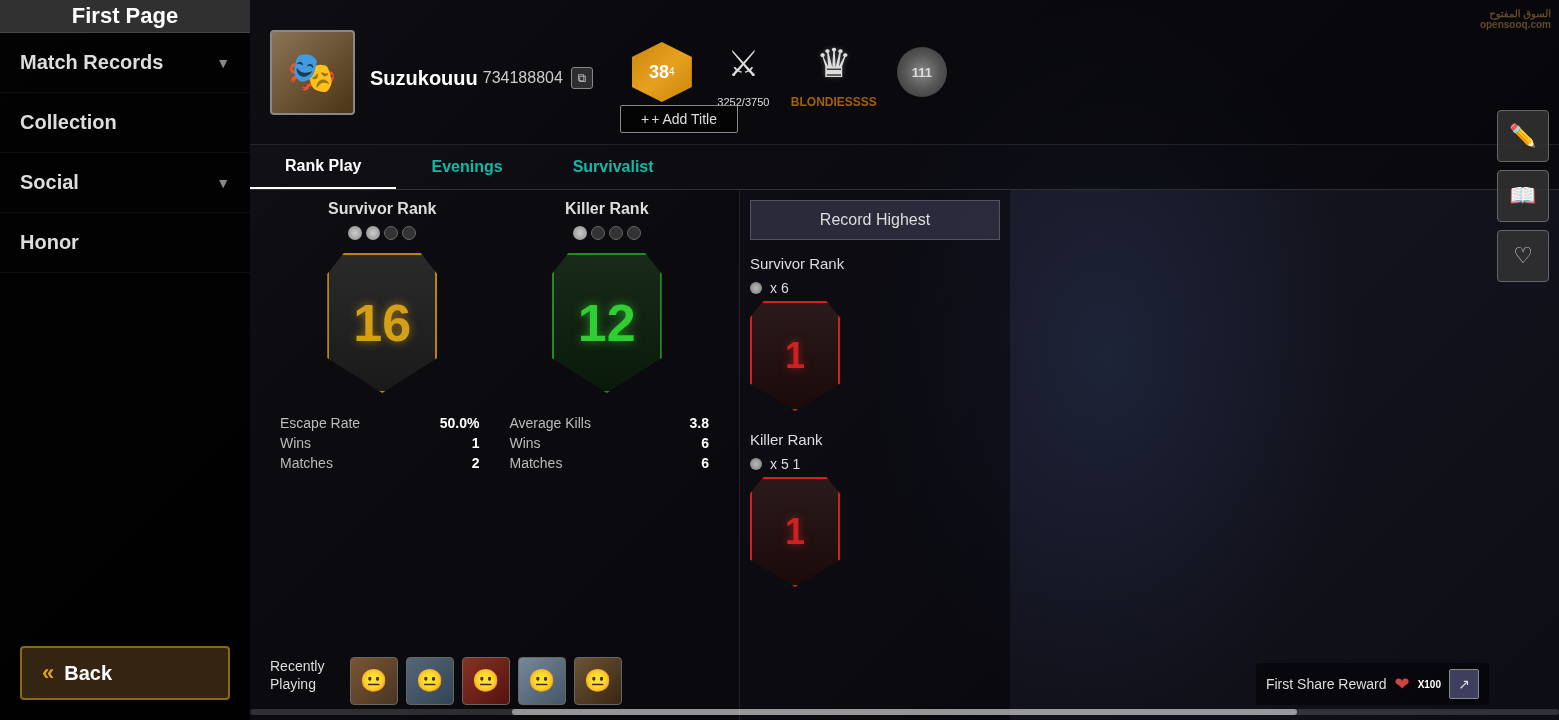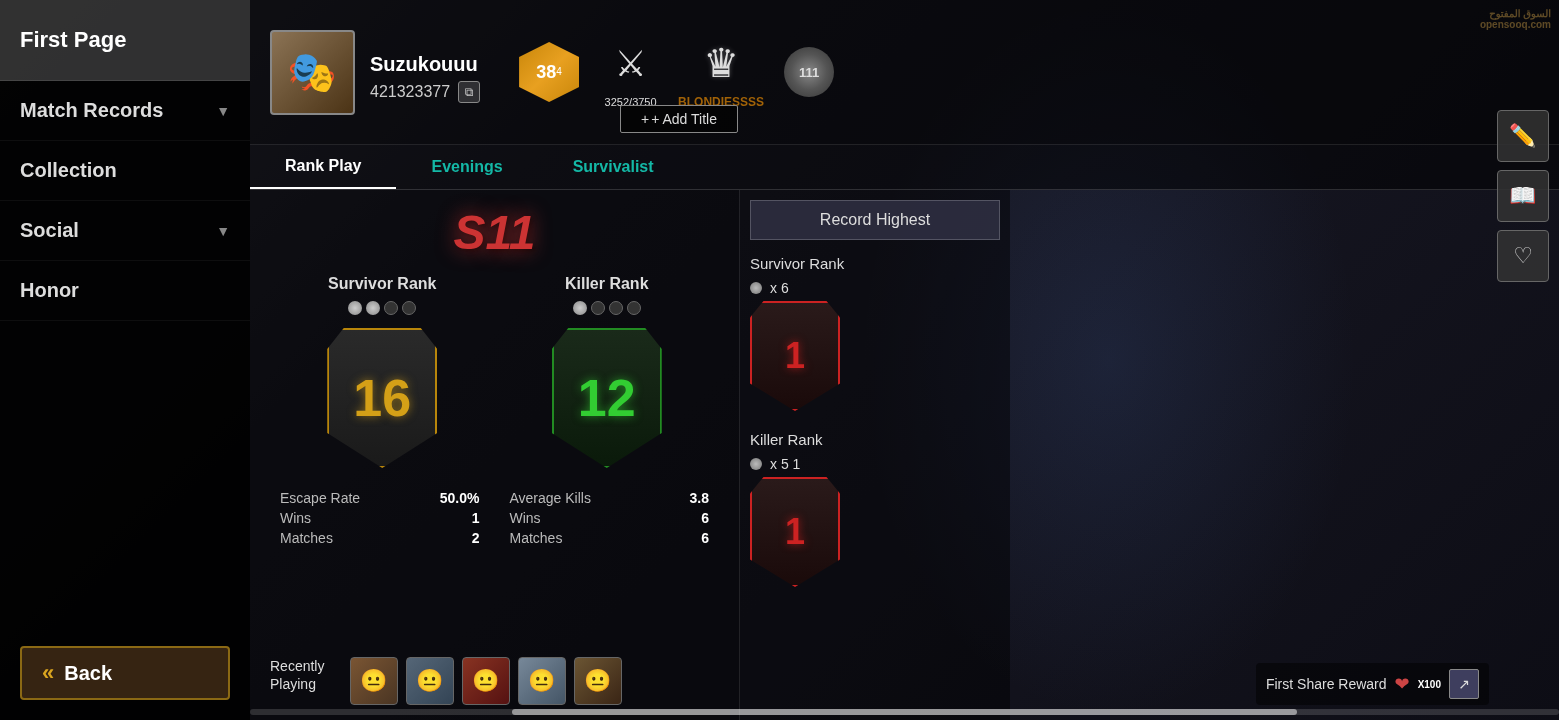--- a/index.html
+++ b/index.html
@@ -59,21 +59,20 @@
       overflow: hidden;
       flex-shrink: 0;
       display: flex;
       align-items: center;
       justify-content: center;
       font-size: 40px;
     }
 
     .player-info {
       display: flex;
-      flex-direction: column;
       gap: 5px;
       flex-shrink: 0;
       margin-top: 12px;
     }
 
     .player-name {
       color: #fff;
       font-size: 20px;
       font-weight: bold;
     }
@@ -474,23 +473,23 @@
       background: rgba(0,0,0,0.75);
       display: flex;
       flex-direction: column;
     }
 
     .sidebar-first-page {
       background: rgba(80,80,80,0.6);
       color: #fff;
       font-size: 22px;
       font-weight: bold;
-      padding: 27px 20px;
+      padding: 3px 20px;
       border-bottom: 1px solid rgba(255,255,255,0.1);
-      text-align: left;
+      text-align: center;
     }
 
     .sidebar-item {
       padding: 18px 20px;
       color: #ddd;
       font-size: 20px;
       font-weight: bold;
       cursor: pointer;
       border-bottom: 1px solid rgba(255,255,255,0.05);
       display: flex;
@@ -662,21 +661,21 @@
     <span>Back</span>
   </button>
 </div>
 
 <div class="top-bar">
   <div class="avatar">🎭</div>
 
   <div class="player-info">
     <div class="player-name">Suzukouuu</div>
     <div class="player-id-row">
-      <span>421323377</span>
+      <span>734188804</span>
       <div class="copy-icon">⧉</div>
     </div>
   </div>
 
   <div class="badges-area">
     <div class="level-badge">
       <div class="level-hexagon">
         <span class="level-number">38</span>
         <span class="level-sub">4</span>
       </div>
@@ -713,21 +712,20 @@
 
 <div class="nav-tabs">
   <div class="nav-tab active">Rank Play</div>
   <div class="nav-tab">Evenings</div>
   <div class="nav-tab">Survivalist</div>
 </div>
 
 <div class="main-content">
 
   <div class="left-panel">
-    <div class="season-label">S11</div>
 
     <div class="ranks-row">
 
       <div class="rank-section">
         <div class="rank-label">Survivor Rank</div>
         <div class="rank-dots">
           <div class="dot dot-filled-silver"></div>
           <div class="dot dot-filled-silver"></div>
           <div class="dot dot-filled-dark"></div>
           <div class="dot dot-filled-dark"></div>

